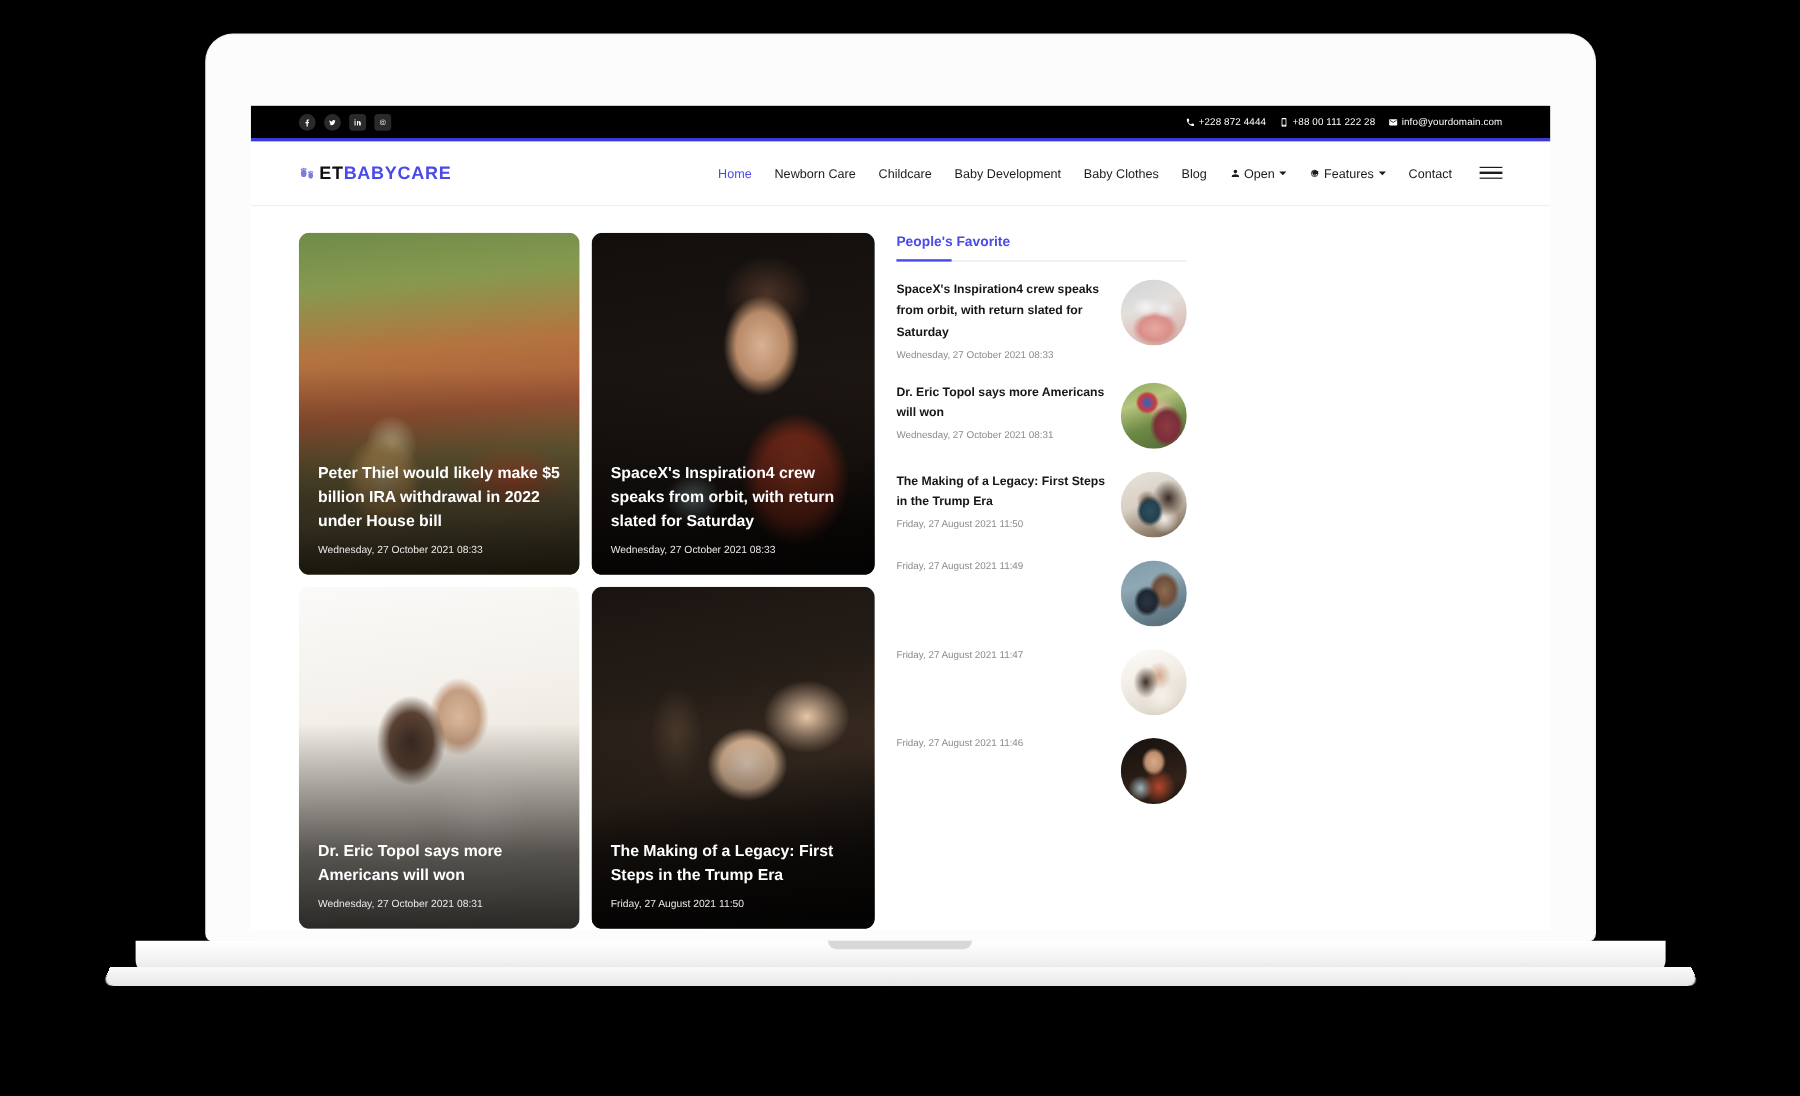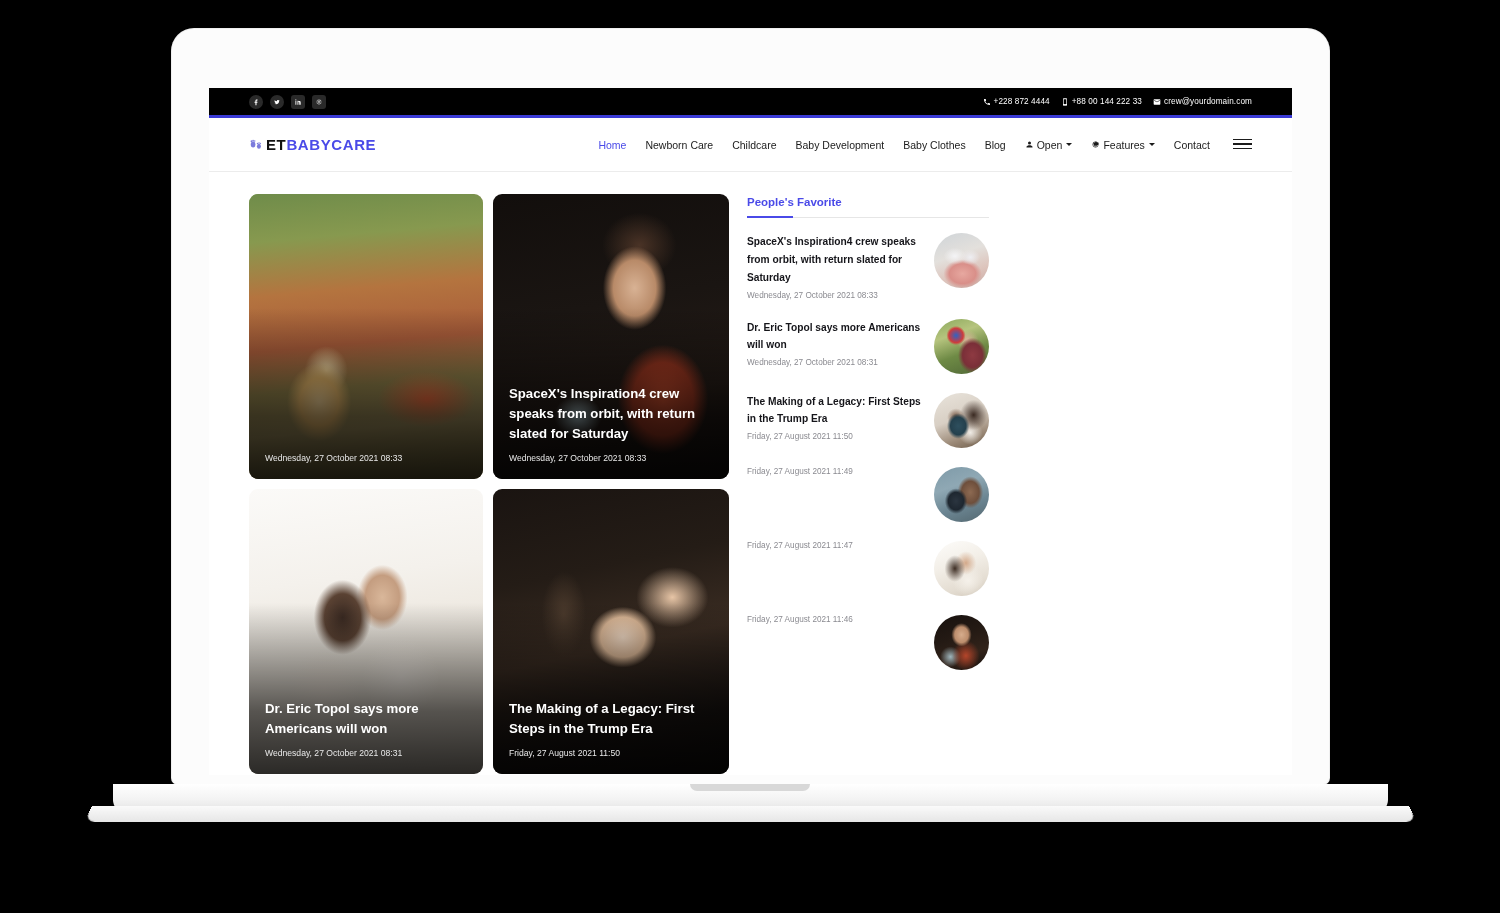--- a/index.html
+++ b/index.html
@@ -277,27 +277,27 @@
         <span class="contact-item">
           <svg viewBox="0 0 24 24">
               <path d="M6.6 10.8c1.4 2.8 3.8 5.1 6.6 6.6l2.2-2.2c.3-.3.7-.4 1-.2 1.1.4 2.3.6 3.6.6.6 0 1 .4 1 1V20c0 .6-.4 1-1 1C10.6 21 3 13.4 3 4c0-.6.4-1 1-1h3.5c.6 0 1 .4 1 1 0 1.2.2 2.4.6 3.6.1.3 0 .7-.2 1l-2.3 2.2z"></path>
             </svg>
           <span>+228 872 4444</span>
         </span>
         <span class="contact-item">
           <svg viewBox="0 0 24 24">
               <path d="M16 1H8a2 2 0 0 0-2 2v18a2 2 0 0 0 2 2h8a2 2 0 0 0 2-2V3a2 2 0 0 0-2-2zm-4 21a1.25 1.25 0 1 1 0-2.5 1.25 1.25 0 0 1 0 2.5zm4-4H8V4h8v14z"></path>
             </svg>
-          <span>+88 00 144 222 33</span>
+          <span>+88 00 111 222 28</span>
         </span>
         <span class="contact-item">
           <svg viewBox="0 0 24 24">
               <path d="M20 4H4a2 2 0 0 0-2 2v12a2 2 0 0 0 2 2h16a2 2 0 0 0 2-2V6a2 2 0 0 0-2-2zm0 4l-8 5-8-5V6l8 5 8-5v2z"></path>
             </svg>
-          <span>crew@yourdomain.com</span>
+          <span>info@yourdomain.com</span>
         </span>
       </div>
     </div>
     <div id="accent-rule"></div>
 
     <div id="site-header">
       <div id="logo">
         <svg viewBox="0 0 24 24">
           <g fill="#7b7bdc">
             <ellipse cx="7" cy="12" rx="4" ry="5.2"></ellipse>
@@ -361,20 +361,21 @@
       </nav>
     </div>
 
     <div id="page-body">
 
       <div id="featured-grid">
         <div class="feature-card">
           <div class="photo ph-thiel"></div>
           <div class="shade"></div>
           <div class="caption">
+            <div class="ftitle">Peter Thiel would likely make $5 billion IRA withdrawal in 2022 under House bill</div>
             <div class="fdate">Wednesday, 27 October 2021 08:33</div>
           </div>
         </div>
         <div class="feature-card">
           <div class="photo ph-spacex"></div>
           <div class="shade"></div>
           <div class="caption">
             <div class="ftitle">SpaceX's Inspiration4 crew speaks from orbit, with return slated for Saturday</div>
             <div class="fdate">Wednesday, 27 October 2021 08:33</div>
           </div>

